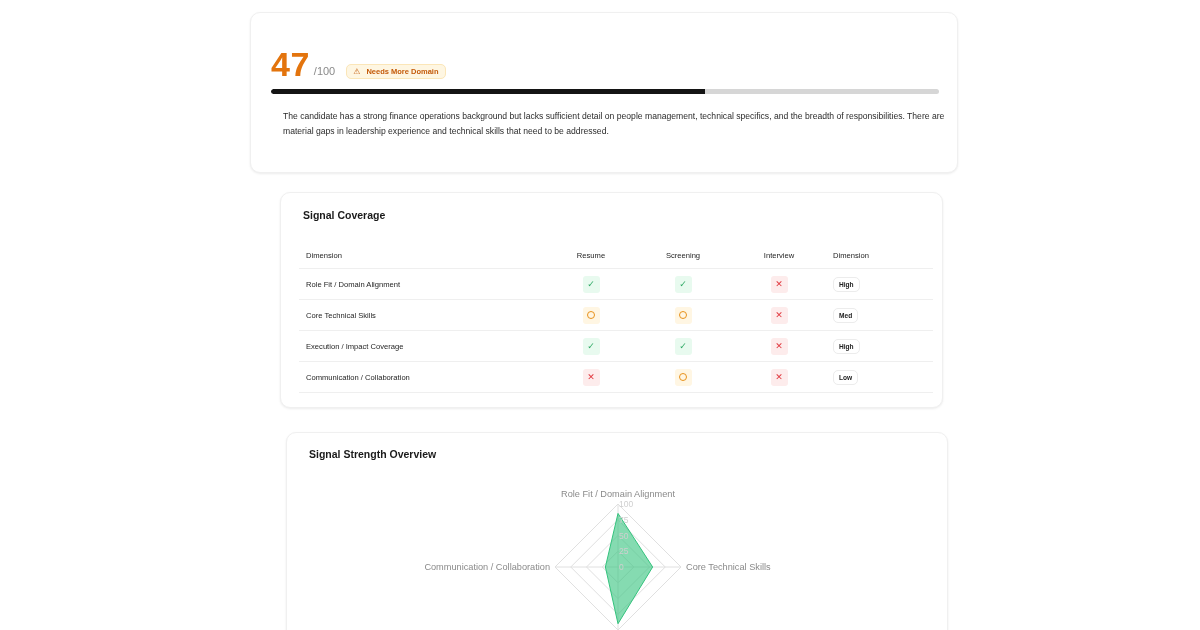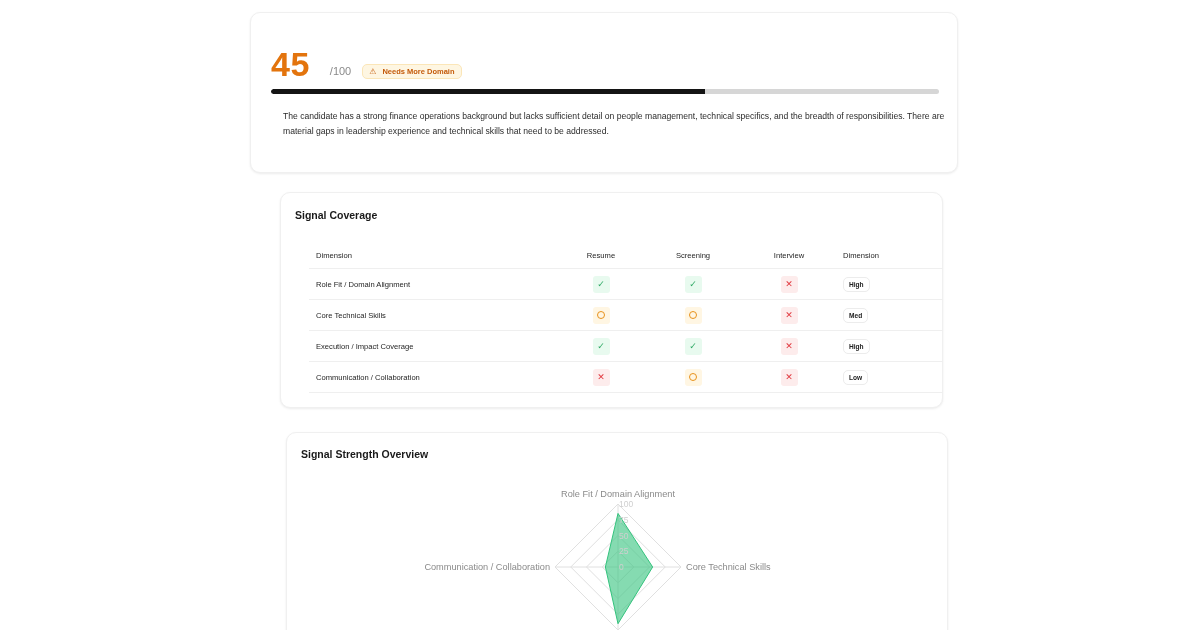--- a/index.html
+++ b/index.html
@@ -11,44 +11,44 @@
     background: #ffffff;
     border: 1px solid #f0f0f0;
     border-radius: 10px;
     box-shadow: 0 1px 3px rgba(0,0,0,0.05), 0 1px 2px rgba(0,0,0,0.03);
   }
 
   
   #score-card { left: 250px; top: 12px; width: 708px; height: 161px; }
   .score-row { position: absolute; left: 20px; top: 36px; display: flex; align-items: flex-end; }
   .score-value { font-size: 34px; font-weight: 700; color: #E3740D; line-height: 30px; letter-spacing: 0.5px; }
-  .score-max { font-size: 11px; color: #8a8a8a; margin-left: 20px; margin-bottom: 2px; line-height: 12px; }
+  .score-max { font-size: 11px; color: #8a8a8a; margin-left: 4px; margin-bottom: 2px; line-height: 12px; }
   .badge {
     display: inline-flex; align-items: center; gap: 6px;
     margin-left: 11px; margin-bottom: 0px;
     height: 15px; padding: 0 6px;
     background: #FEF6E2; border: 1px solid #FBE6B8; border-radius: 5px;
     color: #C45A0A; font-size: 7.5px; font-weight: 700; line-height: 13px;
   }
   .badge-icon { font-size: 8px; color: #C45A0A; }
   .progress {
     position: absolute; left: 20px; top: 76px; width: 668px; height: 5px;
     background: #d6d6d6; border-radius: 3px; overflow: hidden;
   }
   .progress-fill { height: 100%; background: #141414; border-radius: 3px 0 0 3px; }
   .summary {
     position: absolute; left: 32px; top: 96px; width: 672px;
     font-size: 8.6px; line-height: 15px; color: #2b2b2b;
   }
 
   
   #coverage-card { left: 280px; top: 192px; width: 663px; height: 216px; }
-  .card-title { position: absolute; font-size: 10.5px; font-weight: 700; color: #1a1a1a; }
+  .card-title { position: absolute; font-size: 10.5px; font-weight: 700; color: #1a1a1a; margin-left: 8px; }
   #coverage-card .card-title { left: 14px; top: 16px; }
-  .table { position: absolute; left: 28px; top: 50px; width: 634px; }
+  .table { position: absolute; left: 18px; top: 50px; width: 634px; }
   .trow { display: grid; grid-template-columns: 246px 92px 92px 100px 104px; align-items: center; border-bottom: 1px solid #efefef; }
   .thead { height: 26px; }
   .tbody-row { height: 31px; }
   .th, .td { font-size: 7.6px; color: #1e1e1e; }
   .th.dim, .td.dim { padding-left: 7px; }
   .th.c { text-align: center; }
   .th.conf, .td.conf { padding-left: 4px; }
   .cell-c { display: flex; justify-content: center; }
   .status {
     width: 17px; height: 17px; border-radius: 3px;
@@ -69,21 +69,21 @@
   #strength-card .card-title { left: 14px; top: 15px; }
   #radar { position: absolute; left: 0; top: 0; width: 662px; height: 240px; overflow: visible; }
   .axis-label { font-size: 9.2px; fill: #8a8a8a; font-family: "Liberation Sans", "DejaVu Sans", sans-serif; }
   .tick-label { font-size: 8.5px; fill: #cfcfcf; font-family: "Liberation Sans", "DejaVu Sans", sans-serif; }
 </style>
 </head>
 <body>
 
 <section class="card" id="score-card">
   <div class="score-row">
-    <span class="score-value">45</span>
+    <span class="score-value">47</span>
     <span class="score-max">/100</span>
     <span class="badge">
       <span class="badge-icon">⚠</span>
       <span>Needs More Domain</span>
     </span>
   </div>
   <div class="progress">
     <div class="progress-fill" id="progress-fill" style="width: 65%;"></div>
   </div>
   <p class="summary">The candidate has a strong finance operations background but lacks sufficient detail on people management, technical specifics, and the breadth of responsibilities. There are material gaps in leadership experience and technical skills that need to be addressed.</p>

